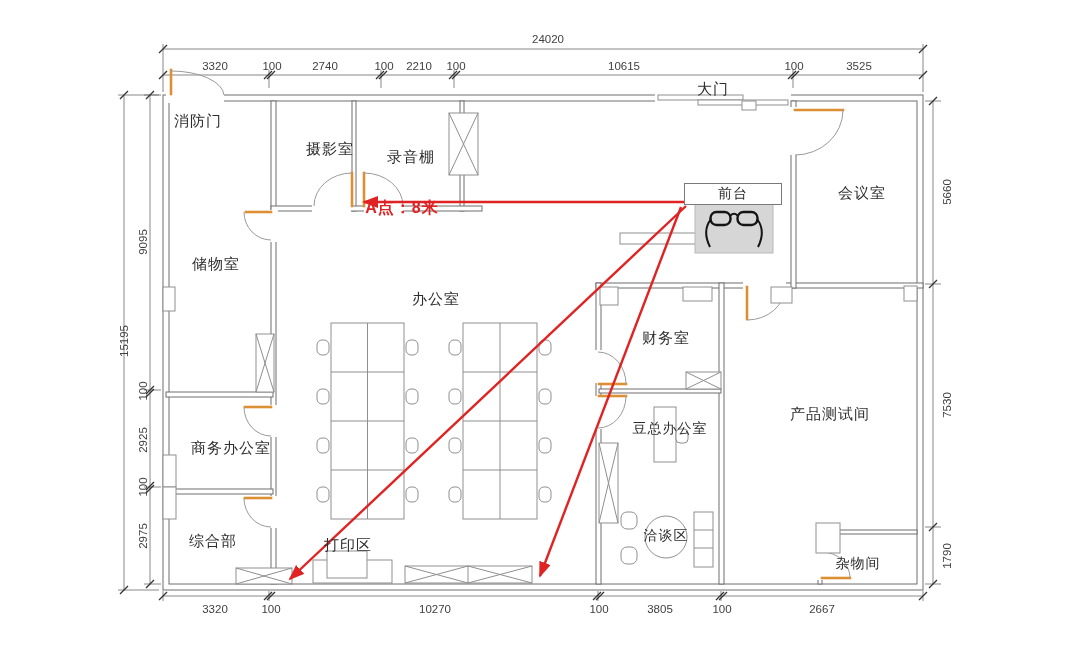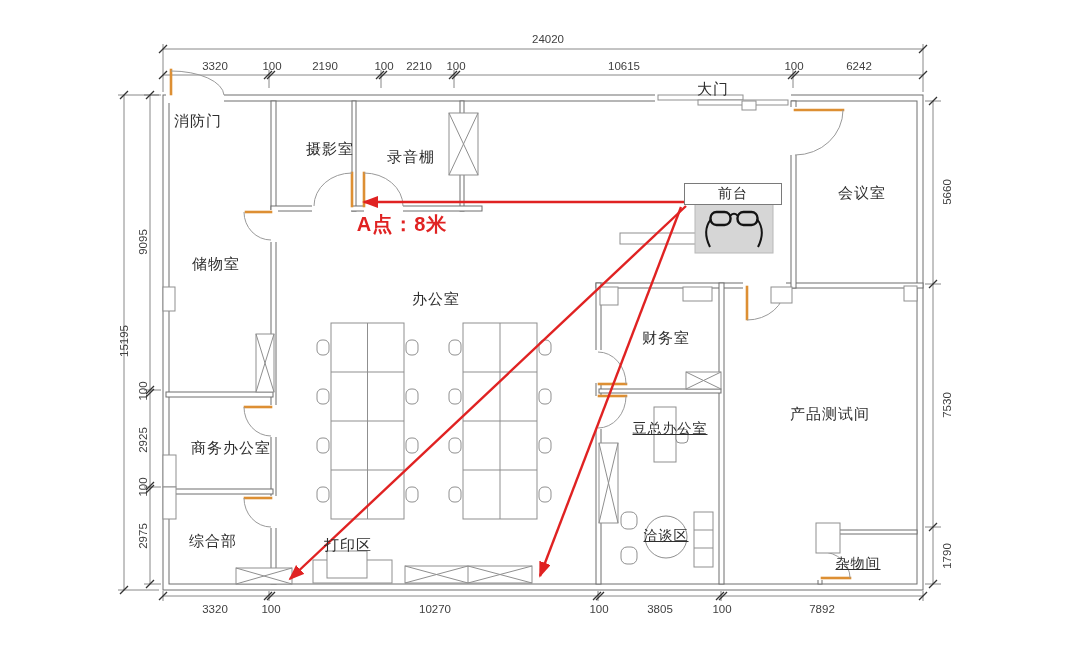--- a/index.html
+++ b/index.html
@@ -4,21 +4,21 @@
 <style>
   :root{
     --wall:#6e6e6e; --door:#dd8f33; --annotation:#e02222; --dim:#3f3f3f; --label:#2e2e2e;
   }
   html,body{margin:0;padding:0;background:#ffffff;}
   .canvas{position:relative;width:1080px;height:656px;background:#ffffff;overflow:hidden;
           font-family:"Liberation Sans","DejaVu Sans",sans-serif;}
   svg{position:absolute;left:0;top:0;}
   .lbl{position:absolute;transform:translate(-50%,-50%);font-size:15px;color:var(--label);
        white-space:nowrap;letter-spacing:1px;}
-  .lbl.small{font-size:14px;text-decoration:underline;}
+  .lbl.small{font-size:14px;}
   .lbl.boxed{transform:none;border:1px solid #7a7a7a;background:#fff;display:flex;
              align-items:center;justify-content:center;letter-spacing:1px;}
   .dim{position:absolute;transform:translate(-50%,-50%);font-size:11.5px;color:var(--dim);
        white-space:nowrap;}
   .dim.vert{transform:translate(-50%,-50%) rotate(-90deg);}
   .red{position:absolute;transform:translate(-50%,-50%);color:var(--annotation);
        font-weight:600;white-space:nowrap;letter-spacing:1px;}
   .wall{fill:#ffffff;stroke:var(--wall);stroke-width:1;}
   .patch{fill:#ffffff;stroke:none;}
   .arc{fill:none;stroke:#9a9a9a;stroke-width:1;}
@@ -254,40 +254,40 @@
 <div class="lbl" style="left:666px;top:338px">财务室</div>
 <div class="lbl" style="left:231px;top:448px">商务办公室</div>
 <div class="lbl small" style="left:670px;top:429px">豆总办公室</div>
 <div class="lbl" style="left:213px;top:541px">综合部</div>
 <div class="lbl" style="left:348px;top:545px">打印区</div>
 <div class="lbl small" style="left:666px;top:536px">洽谈区</div>
 <div class="lbl small" style="left:858px;top:564px">杂物间</div>
 <div class="lbl" style="left:830px;top:414px">产品测试间</div>
 <div class="lbl boxed" style="left:684px;top:183px;width:96px;height:20px;font-size:14px">前台</div>
 
-<div class="red" style="left:402px;top:224px;font-size:20px">A点：8米</div>
+<div class="red" style="left:402px;top:208px;font-size:16px">A点：8米</div>
 
 <div class="dim" style="left:548px;top:39px">24020</div>
 <div class="dim" style="left:215px;top:66px">3320</div>
 <div class="dim" style="left:272px;top:66px">100</div>
-<div class="dim" style="left:325px;top:66px">2190</div>
+<div class="dim" style="left:325px;top:66px">2740</div>
 <div class="dim" style="left:384px;top:66px">100</div>
 <div class="dim" style="left:419px;top:66px">2210</div>
 <div class="dim" style="left:456px;top:66px">100</div>
 <div class="dim" style="left:624px;top:66px">10615</div>
 <div class="dim" style="left:794px;top:66px">100</div>
-<div class="dim" style="left:859px;top:66px">6242</div>
+<div class="dim" style="left:859px;top:66px">3525</div>
 
 <div class="dim" style="left:215px;top:609px">3320</div>
 <div class="dim" style="left:271px;top:609px">100</div>
 <div class="dim" style="left:435px;top:609px">10270</div>
 <div class="dim" style="left:599px;top:609px">100</div>
 <div class="dim" style="left:660px;top:609px">3805</div>
 <div class="dim" style="left:722px;top:609px">100</div>
-<div class="dim" style="left:822px;top:609px">7892</div>
+<div class="dim" style="left:822px;top:609px">2667</div>
 
 <div class="dim vert" style="left:124px;top:341px">15195</div>
 <div class="dim vert" style="left:143px;top:242px">9095</div>
 <div class="dim vert" style="left:143px;top:391px">100</div>
 <div class="dim vert" style="left:143px;top:440px">2925</div>
 <div class="dim vert" style="left:143px;top:487px">100</div>
 <div class="dim vert" style="left:143px;top:536px">2975</div>
 
 <div class="dim vert" style="left:947px;top:192px">5660</div>
 <div class="dim vert" style="left:947px;top:405px">7530</div>

